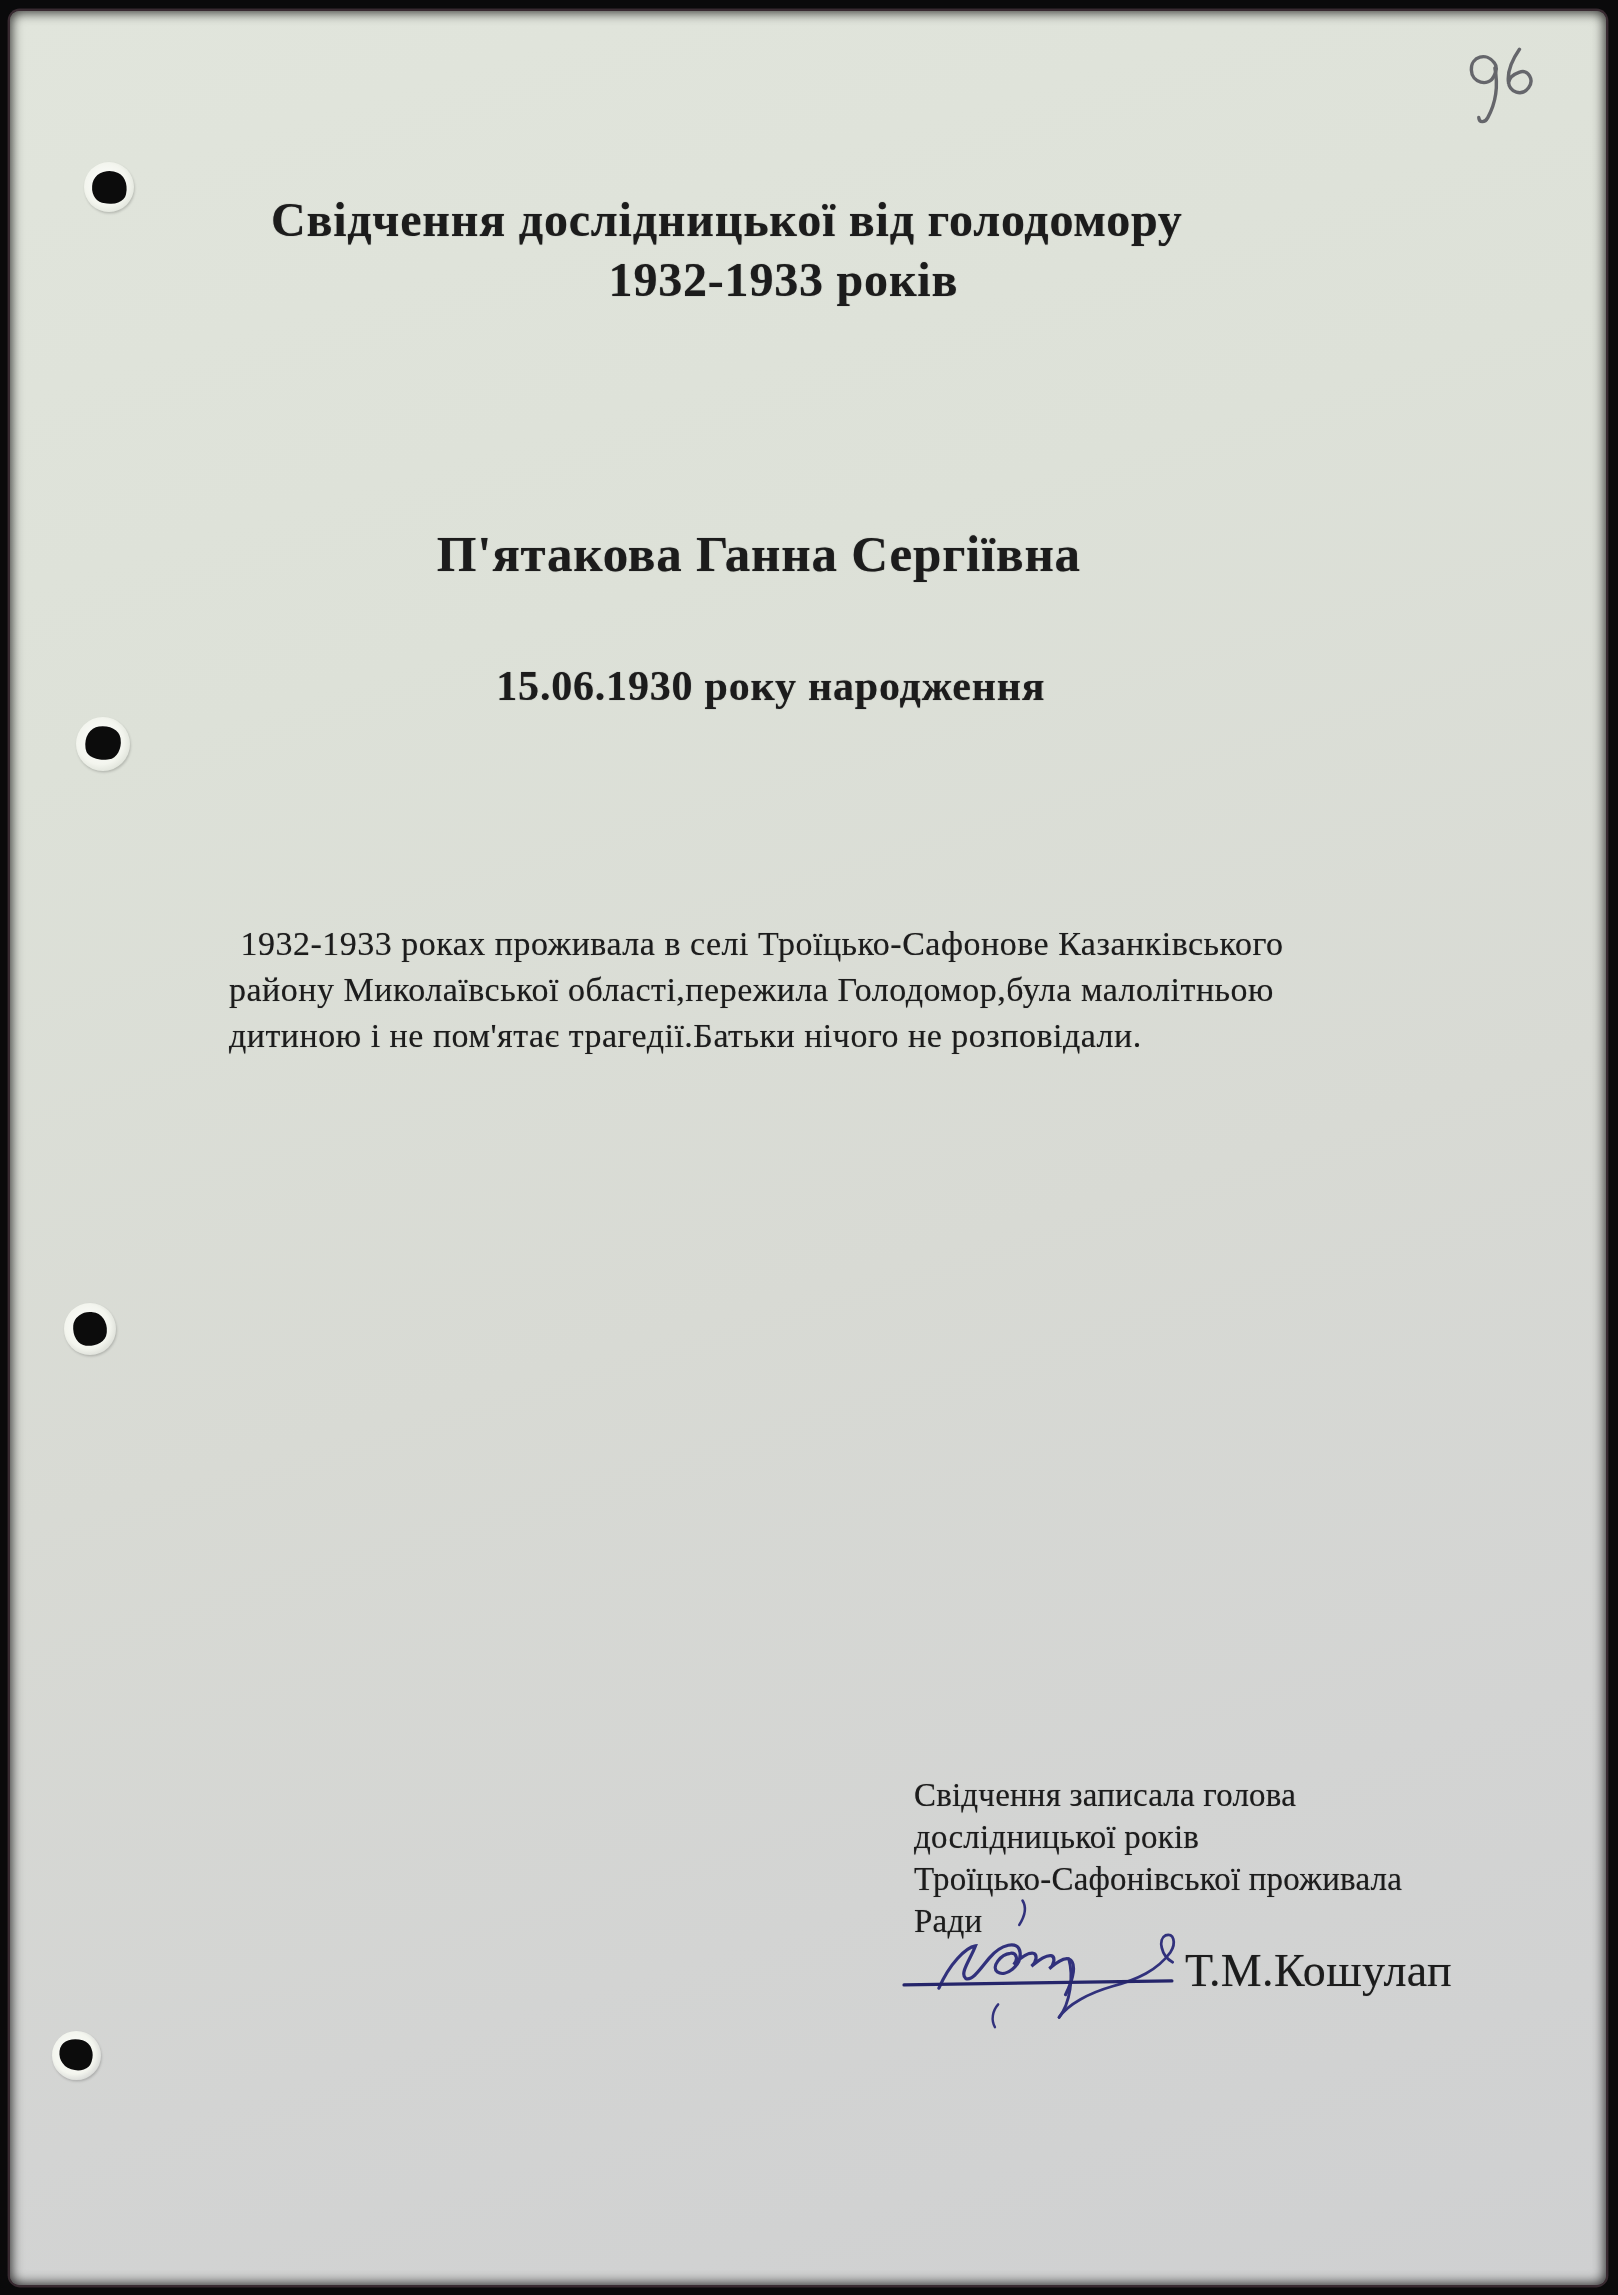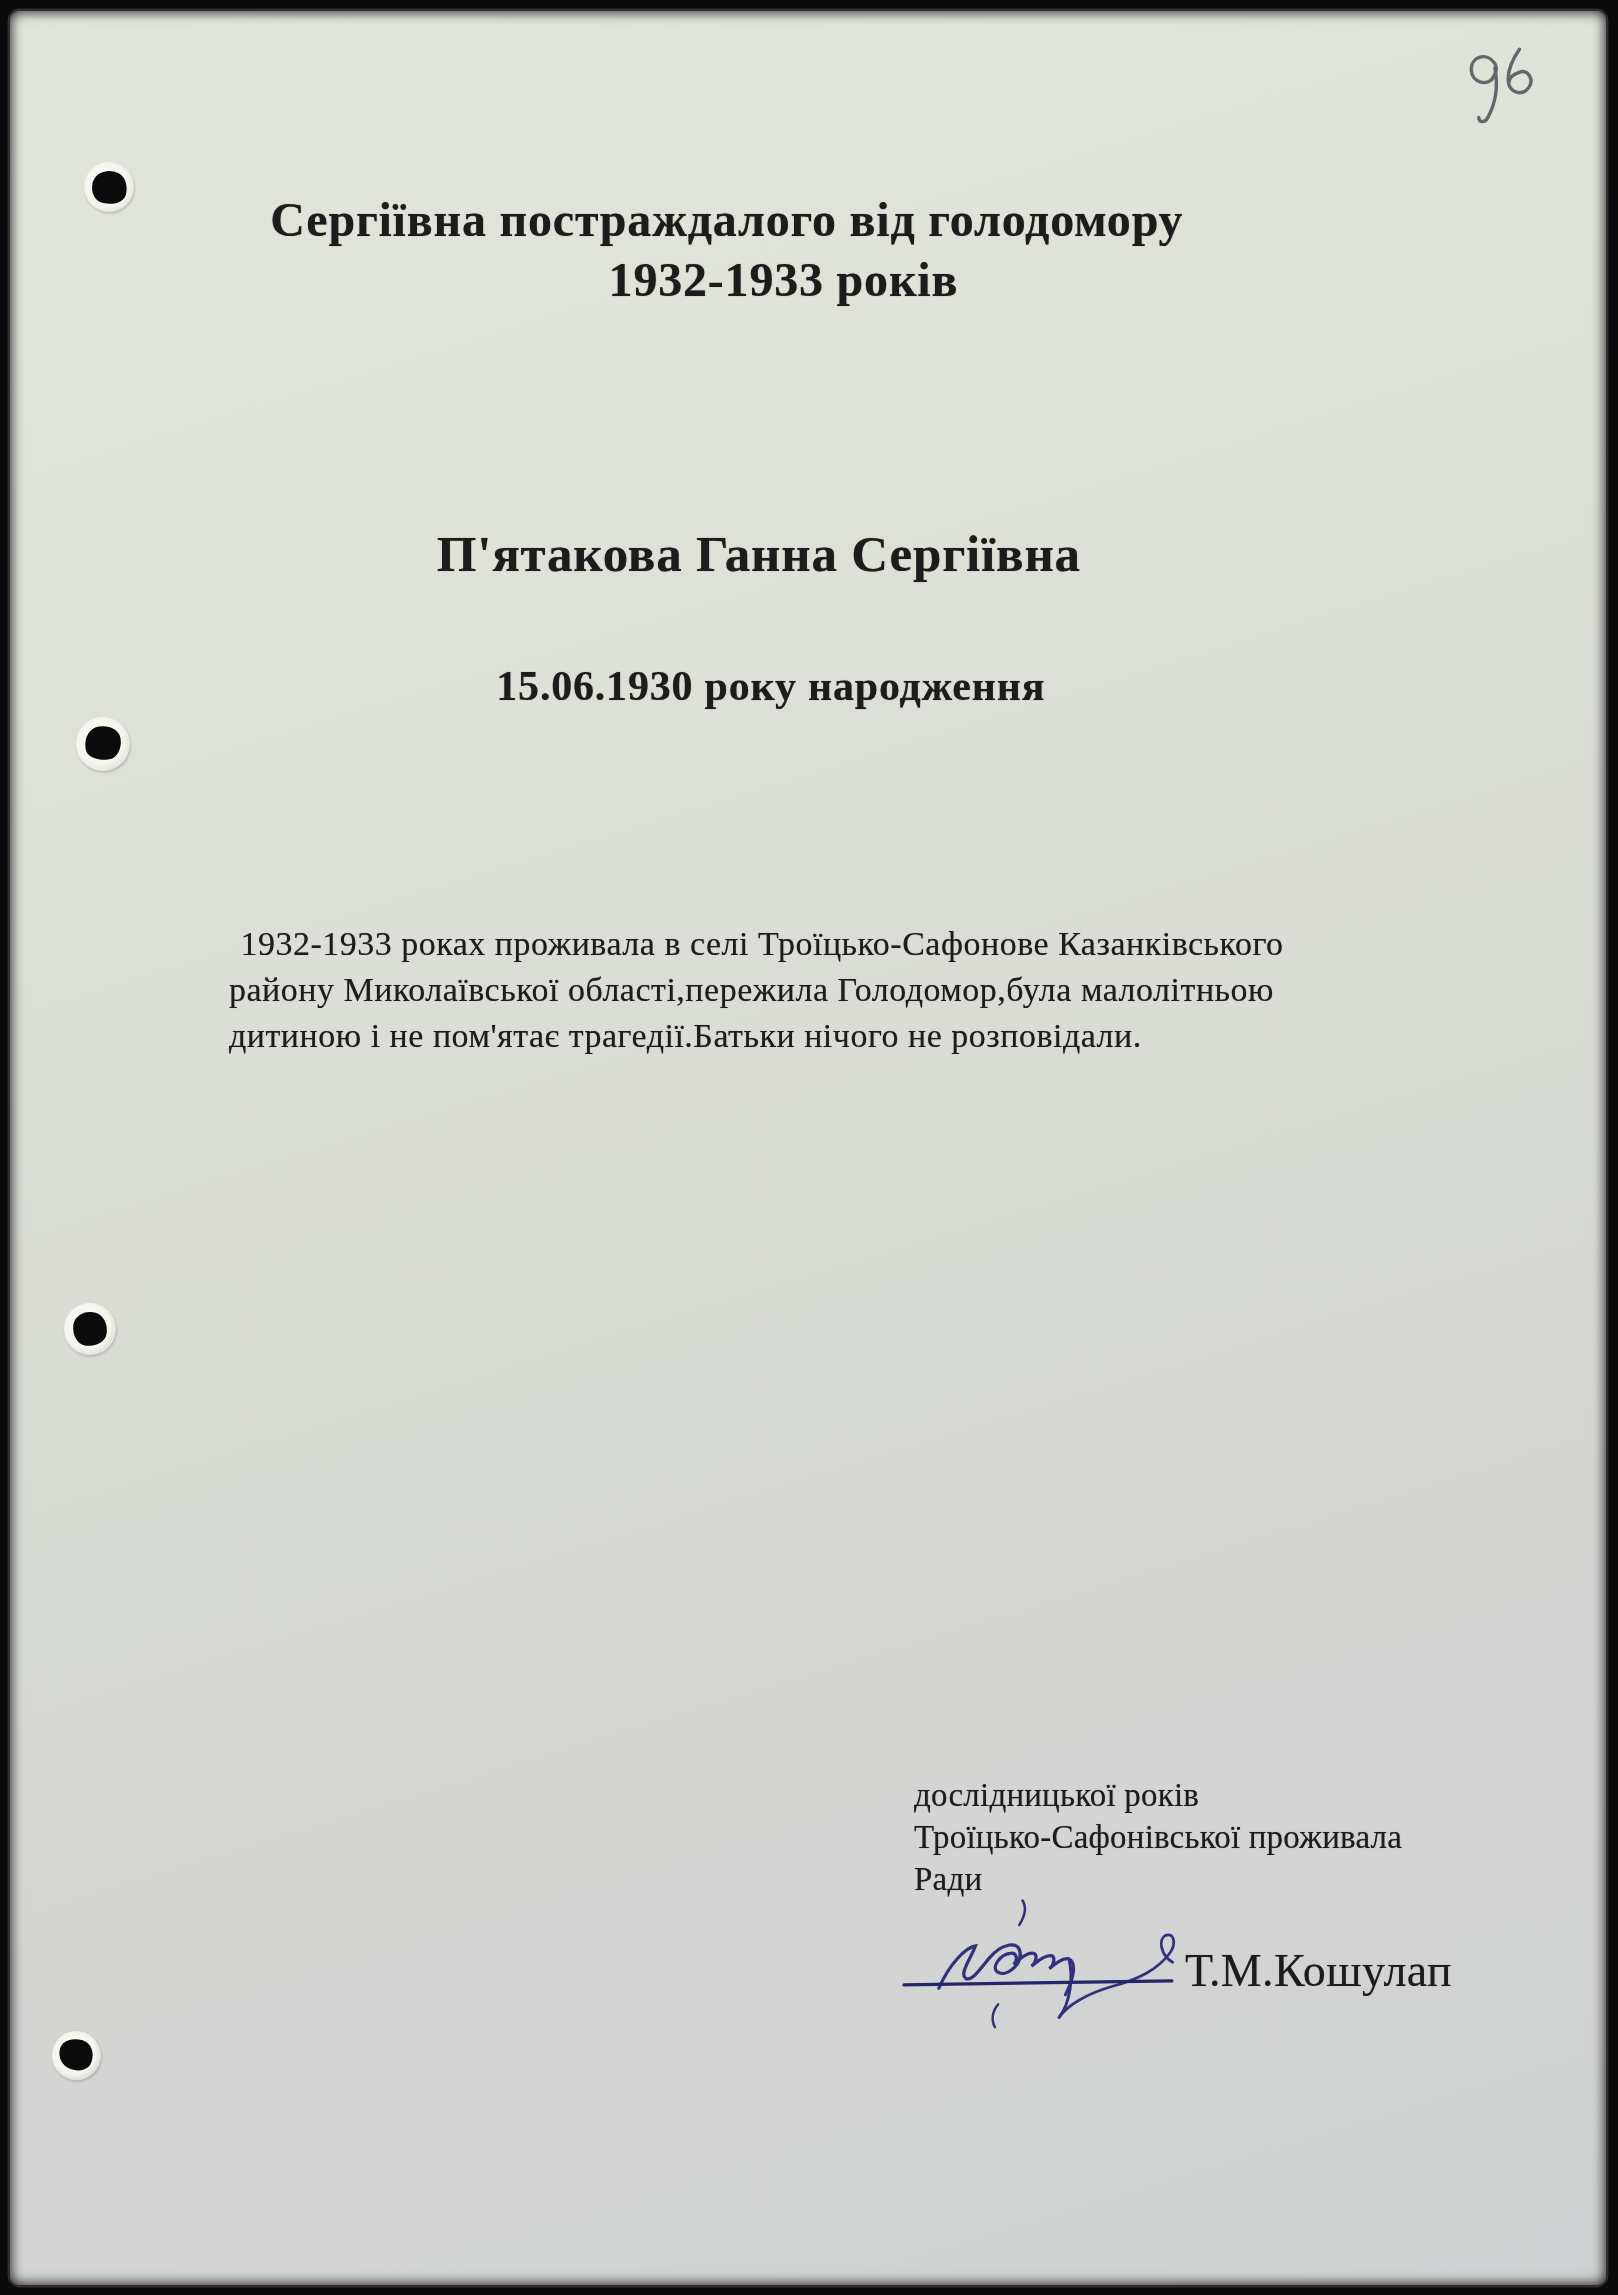--- a/index.html
+++ b/index.html
@@ -111,21 +111,21 @@
 <svg class="svg-abs" style="left:1463px; top:42px; transform:rotate(-5deg);" width="98" height="106" viewBox="0 0 120 130">
   <title>96</title>
   <g fill="none" stroke="var(--pencil)" stroke-width="4.2" stroke-linecap="round" opacity="0.88">
     <path d="M42,24 C34,10 14,13 13,30 C12,46 32,53 40,40 C45,32 44,27 42,24"></path>
     <path d="M42,30 C44,50 40,72 28,90 C24,96 17,96 17,89"></path>
     <path d="M74,10 C64,22 57,36 57,48 C57,62 72,68 81,58 C89,49 83,35 71,38 C63,40 58,45 57,50"></path>
   </g>
 </svg>
 
 <div class="heading h-title" id="title1">
-  <span class="line">Сергіївна постраждалого від голодомору</span>
+  <span class="line">Свідчення дослідницької від голодомору</span>
 </div>
 <div class="heading h-title" id="title2">
   <span class="line">1932-1933 років</span>
 </div>
 
 <div class="heading" id="person-name">
   <span class="line">П'ятакова Ганна Сергіївна</span>
 </div>
 
 <div class="heading" id="birth-line">
@@ -135,20 +135,21 @@
 <div class="bodytext" id="paragraph1">
 </div>
 
 <div class="bodytext" id="paragraph2">
   <div class="line">1932-1933 роках проживала в селі Троїцько-Сафонове Казанківського</div>
   <div class="line">району Миколаївської області,пережила Голодомор,була малолітньою</div>
   <div class="line">дитиною і не пом'ятає трагедії.Батьки нічого не розповідали.</div>
 </div>
 
 <div class="sigblock">
+  <div class="line">Свідчення записала  голова</div>
   <div class="line">дослідницької років</div>
   <div class="line">Троїцько-Сафонівської проживала</div>
   <div class="line">Ради</div>
 </div>
 
 <svg class="svg-abs" style="left:894px; top:1894px;" width="309" height="138" viewBox="0 0 380 170">
   <g fill="none" stroke="var(--sig-ink)" stroke-linecap="round">
 
     <path d="M158,8 C163,16 161,27 154,38" stroke-width="3.2"></path>
 

